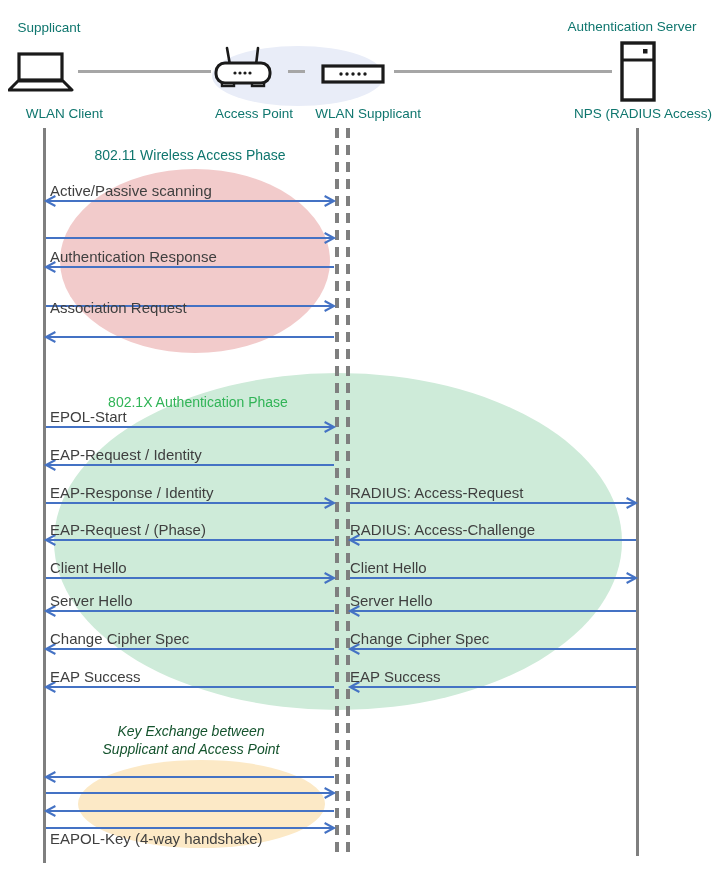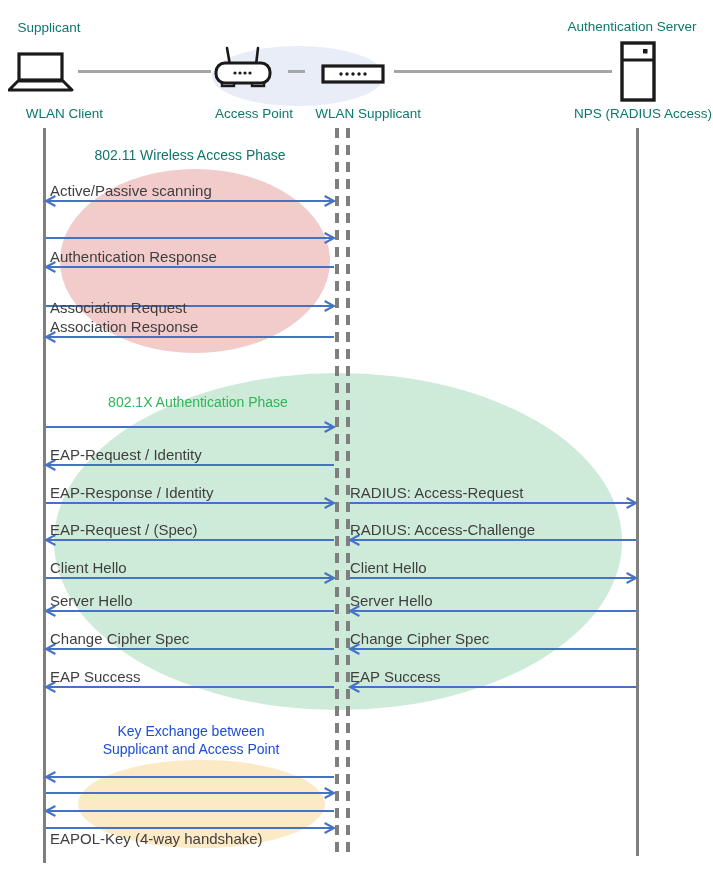--- a/index.html
+++ b/index.html
@@ -74,21 +74,21 @@
   <div class="devlabel" style="left:301px;top:106px;width:120px;">WLAN Supplicant</div>
   <div class="devlabel" style="left:552px;top:106px;width:160px;">NPS (RADIUS Access)</div>
 
   <div class="lifeline" style="left:43px;top:128px;height:735px;"></div>
   <div class="dashline" style="left:335px;top:128px;height:730px;"></div>
   <div class="dashline" style="left:346px;top:128px;height:730px;"></div>
   <div class="lifeline" style="left:636px;top:128px;height:728px;"></div>
 
   <div class="phase-title" style="left: 40px; top: 146px; width: 300px; color: #0f766e;">802.11 Wireless Access Phase</div>
   <div class="phase-title" style="left: 48px; top: 393px; width: 300px; color: rgb(49, 180, 87);">802.1X Authentication Phase</div>
-  <div class="phase-title" style="left: 45px; top: 722px; width: 292px; color: #1d4ed8;">Key Exchange between
+  <div class="phase-title" style="left: 45px; top: 722px; width: 292px; color: #14532d; font-style: italic;">Key Exchange between
 Supplicant and Access Point</div>
 
   <svg id="arrow-layer" width="713" height="875" viewBox="0 0 713 875">
     <defs>
       <marker id="ah" markerWidth="7" markerHeight="7" refX="5.2" refY="3" orient="auto">
         <path d="M0.5,0.5 L5.2,3 L0.5,5.5" fill="none" stroke="#4472C4" stroke-width="1"></path>
       </marker>
     </defs>
   <line x1="190" y1="201" x2="334" y2="201" class="msg-line" marker-end="url(#ah)"></line>
       <line x1="190" y1="201" x2="46" y2="201" class="msg-line" marker-end="url(#ah)"></line>
@@ -112,25 +112,25 @@
       <line x1="636" y1="687" x2="350" y2="687" class="msg-line" marker-end="url(#ah)"></line>
       <line x1="334" y1="777" x2="46" y2="777" class="msg-line" marker-end="url(#ah)"></line>
       <line x1="46" y1="793" x2="334" y2="793" class="msg-line" marker-end="url(#ah)"></line>
       <line x1="334" y1="811" x2="46" y2="811" class="msg-line" marker-end="url(#ah)"></line>
       <line x1="46" y1="828" x2="334" y2="828" class="msg-line" marker-end="url(#ah)"></line>
     </svg>
 
 <div class="msg-label" style="top: 183px; left: 50px; width: 300px;">Active/Passive scanning</div>
     <div class="msg-label" style="top: 249px; left: 50px; width: 300px;">Authentication Response</div>
     <div class="msg-label" style="top: 288px; left: 50px; width: 300px; margin-top: 12px;">Association Request</div>
-    <div class="msg-label" style="top: 319px; left: 50px; width: 300px;">Association Response</div>
+    <div class="msg-label" style="top: 409px; left: 50px; width: 300px;">EPOL-Start</div>
     <div class="msg-label" style="top: 485px; left: 50px; width: 300px;">EAP-Response / Identity</div>
     <div class="msg-label" style="top: 447px; left: 50px; width: 300px;">EAP-Request / Identity</div>
     <div class="msg-label" style="top: 485px; left: 350px; width: 287px;">RADIUS: Access-Request</div>
-    <div class="msg-label" style="top: 522px; left: 50px; width: 300px;">EAP-Request / (Spec)</div>
+    <div class="msg-label" style="top: 522px; left: 50px; width: 300px;">EAP-Request / (Phase)</div>
     <div class="msg-label" style="top: 522px; left: 350px; width: 287px;">RADIUS: Access-Challenge</div>
     <div class="msg-label" style="top: 560px; left: 50px; width: 300px;">Client Hello</div>
     <div class="msg-label" style="top: 560px; left: 350px; width: 287px;">Client Hello</div>
     <div class="msg-label" style="top: 593px; left: 50px; width: 300px;">Server Hello</div>
     <div class="msg-label" style="top: 593px; left: 350px; width: 287px;">Server Hello</div>
     <div class="msg-label" style="top: 631px; left: 50px; width: 300px;">Change Cipher Spec</div>
     <div class="msg-label" style="top: 631px; left: 350px; width: 287px;">Change Cipher Spec</div>
     <div class="msg-label" style="top: 669px; left: 50px; width: 300px;">EAP Success</div>
     <div class="msg-label" style="top: 669px; left: 350px; width: 287px;">EAP Success</div>
     <div class="msg-label" style="top: 793px; left: 50px; width: 300px; margin-top: 38px;">EAPOL-Key (4-way handshake)</div>

